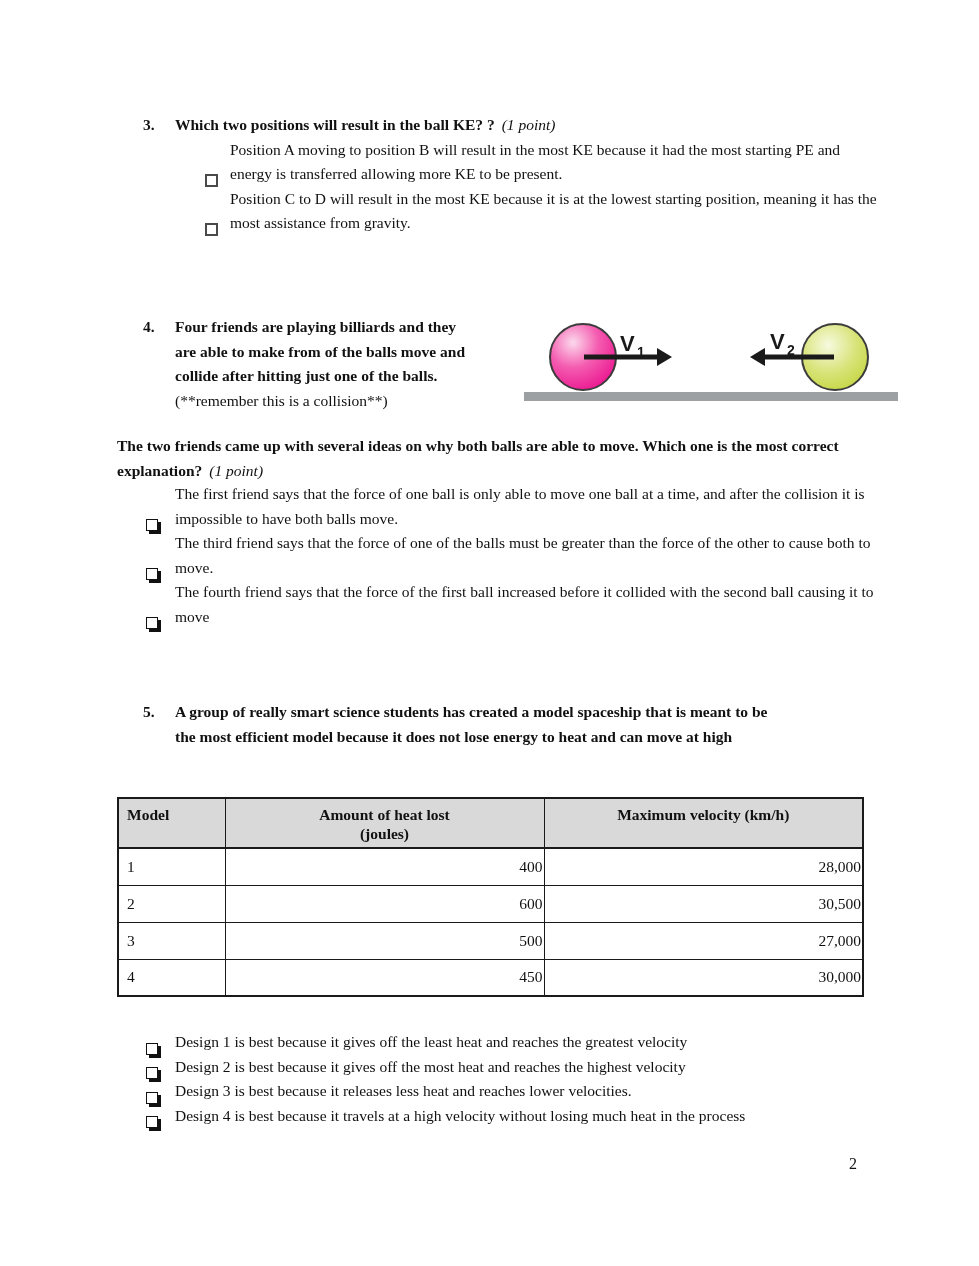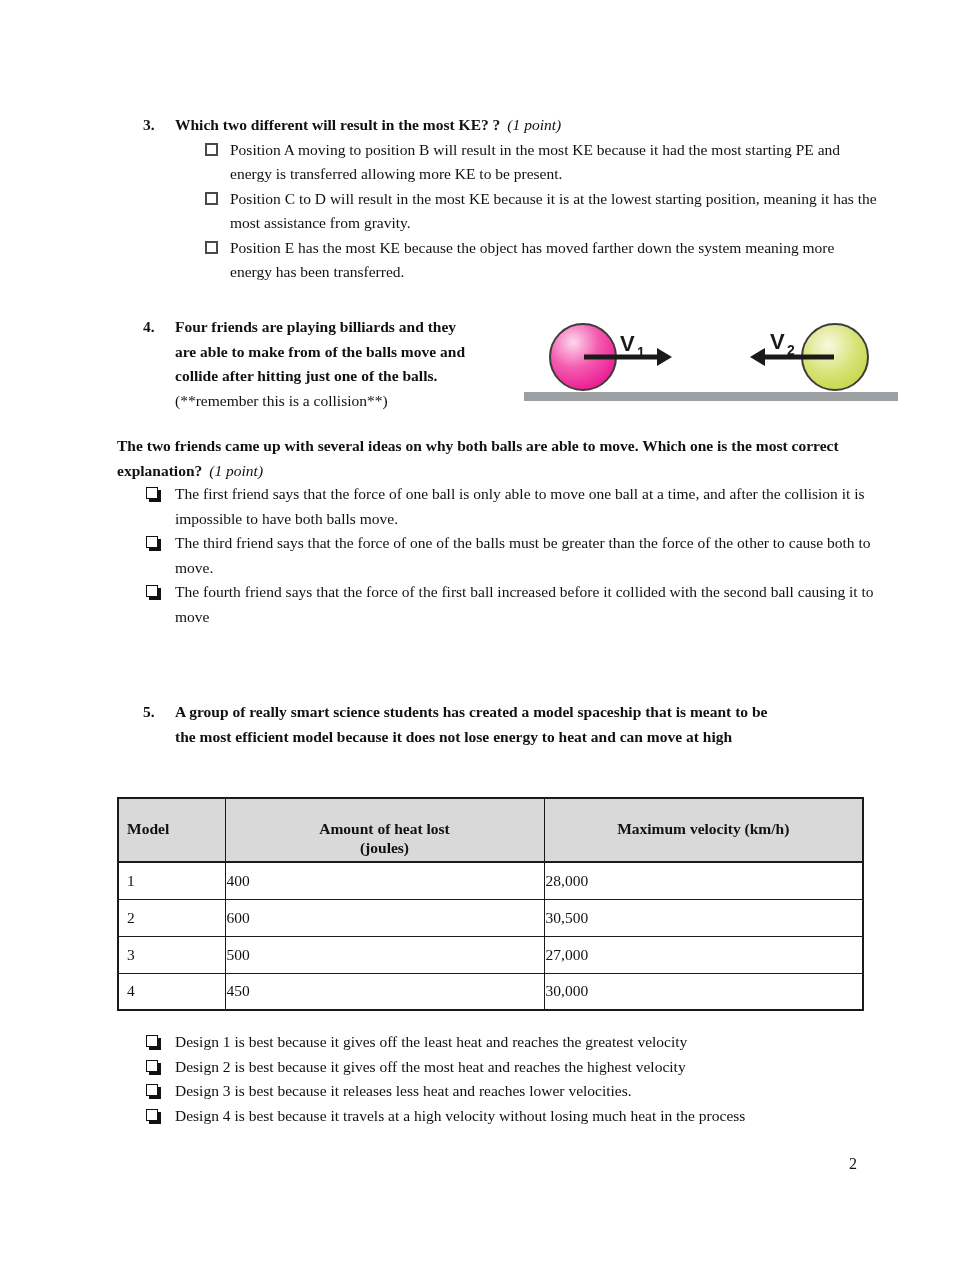--- a/index.html
+++ b/index.html
@@ -9,21 +9,21 @@
     overflow:hidden; line-height:24.5px;
   }
   .b { font-weight:bold; }
   .i { }
   .pts { font-style:italic; margin-left:7px; }
   .qrow { display:flex; }
   .qnum { font-weight:bold; flex:0 0 32px; }
   
   #q3 { position:absolute; left:143px; top:113px; width:736px; }
   #q3 .optlist { margin-left:62px; margin-top:0px; }
-  .opt { display:flex; align-items:flex-start; }
+  .opt { display:flex; align-items:flex-end; }
   .cb {
     flex:0 0 13px; width:13px; height:13px; margin:5px 12px 0 0;
     border:2px solid #4a4a4a; background:#fff; box-sizing:border-box;
   }
   .opttext { flex:1; }
   
   #q4text { position:absolute; left:143px; top:315px; width:420px; }
   #figure { position:absolute; left:524px; top:315px; }
   #q4para { position:absolute; left:117px; top:434px; width:748px; font-weight:bold; }
   #q4para .pts { font-weight:normal; }
@@ -39,56 +39,52 @@
   
   #modeltable {
     position:absolute; left:117px; top:797px; width:745px;
     border-collapse:collapse; table-layout:fixed; border:2px solid #1a1a1a;
   }
   #modeltable col.c1 { width:107px; }
   #modeltable col.c2 { width:319px; }
   #modeltable col.c3 { width:319px; }
   #modeltable th {
     background:#d9d9d9; border:1.5px solid #1a1a1a; border-bottom-width:2.5px;
-    vertical-align:top; padding:20px 4px 4px 4px; height:43px; box-sizing:border-box;
+    vertical-align:top; padding:6px 4px 4px 4px; height:43px; box-sizing:border-box;
     font-weight:bold; text-align:center; line-height:19px;margin-left:11px;
   }
   #modeltable th.model { text-align:left; padding-left:8px; }
   #modeltable td {
     border:1.5px solid #1a1a1a; height:37px; box-sizing:border-box;
-    text-align:left; vertical-align:middle; line-height:18px;
+    text-align:right; vertical-align:middle; line-height:18px;
   }
   #modeltable td.model { text-align:left; padding-left:8px; }
   
   #q5opts { position:absolute; left:145px; top:1030px; width:780px; }
   
   #pagenum { position:absolute; left:849px; top:1152px; font-size:16px; }
 </style>
 </head>
 <body>
 
 <div class="page">
 
   <section id="q3">
     <div class="qrow">
       <span class="qnum">3.</span>
-      <span><span class="b">Which two different will result in the most KE? ?</span><span class="pts">(1 point)</span></span>
+      <span><span class="b">Which two positions will result in the ball KE? ?</span><span class="pts">(1 point)</span></span>
     </div>
     <div class="optlist">
       <div class="opt">
         <span class="cb"></span>
         <span class="opttext">Position A moving to position B will result in the most KE because it had the most starting PE and energy is transferred allowing more KE to be present.</span>
       </div>
       <div class="opt">
         <span class="cb"></span>
         <span class="opttext">Position C to D will result in the most KE because it is at the lowest starting position, meaning it has the most assistance from gravity.</span>
-      </div>
-      <div class="opt">
-        <span class="cb"></span>
-        <span class="opttext">Position E has the most KE because the object has moved farther down the system meaning more energy has been transferred.</span>
       </div>
     </div>
   </section>
 
   <section id="q4text">
     <div class="qrow">
       <span class="qnum">4.</span>
       <span>
         <div class="b">Four friends are playing billiards and they</div>
         <div class="b">are able to make from of the balls move and</div>

